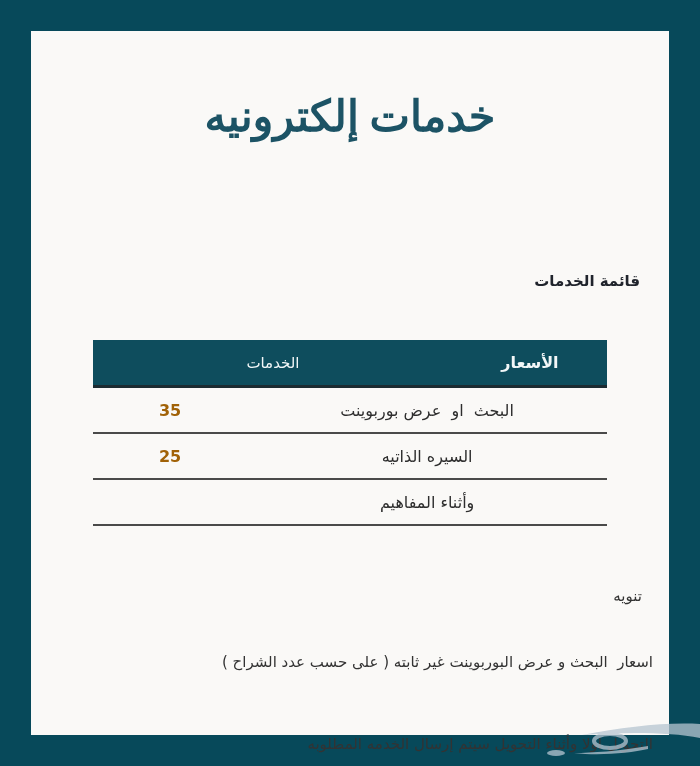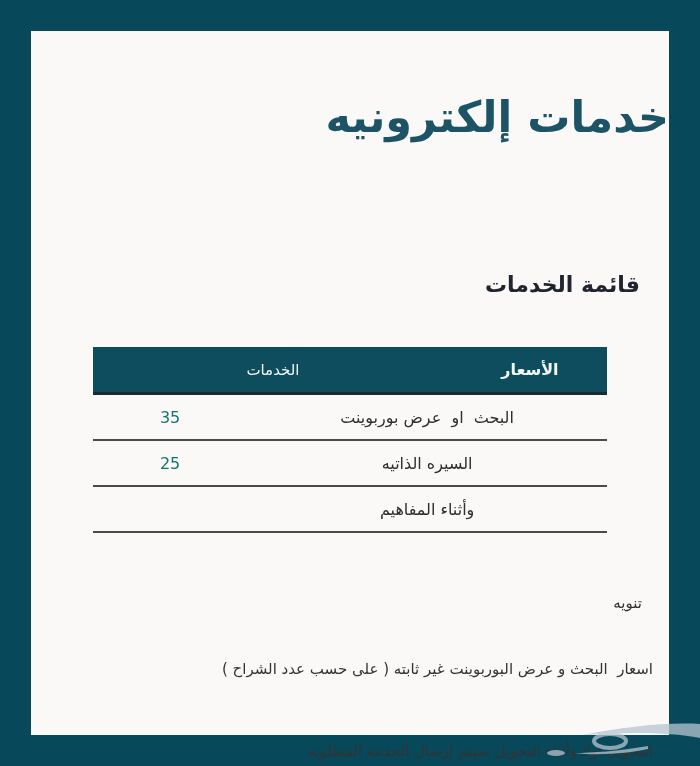--- a/index.html
+++ b/index.html
@@ -28,31 +28,32 @@
   .card{
     position:absolute;
     left:31px;top:31px;
     width:638px;height:704px;
     background:var(--card-bg);
     direction:rtl;
   }
   .page-title{
     margin:0;
     padding-top:56px;
-    text-align:right;
+    text-align:center;
     font-size:43px;
     line-height:60px;
     font-weight:700;
     color:var(--title-teal);
     letter-spacing:0.5px;
+    font-family:Liberation Serif, serif;
   }
   .section-heading{
     margin:125px 29px 10px 0;
     text-align:right;
-    font-size:22px;
+    font-size:15px;
     font-weight:700;
     color:var(--heading-text);
   }
   .services-table{
     margin:50px 62px 0 62px;
   }
   .table-header{
     display:flex;
     height:45px;
     background:var(--header-bg);
@@ -70,21 +71,21 @@
     display:flex;
     height:44px;
     border-bottom:2px solid var(--divider);
     background:var(--card-bg);
   }
   .table-row .cell{
     display:flex;align-items:center;justify-content:center;
     white-space:pre-wrap;
   }
   .table-row .services{font-size:16px;color:#2e2e2e;text-align:right;}
-  .table-row .prices{font-size:16px;color:#0f766e;}
+  .table-row .prices{font-size:16px;color:#a16207;font-weight:bold;}
   .notes{
     margin:23px 27px 0 20px;
     text-align:right;
     color:var(--body-text);
     white-space:pre-wrap;
   }
   .note-label{
     font-size:15px;
     margin:0 0 10px 0;
   }

